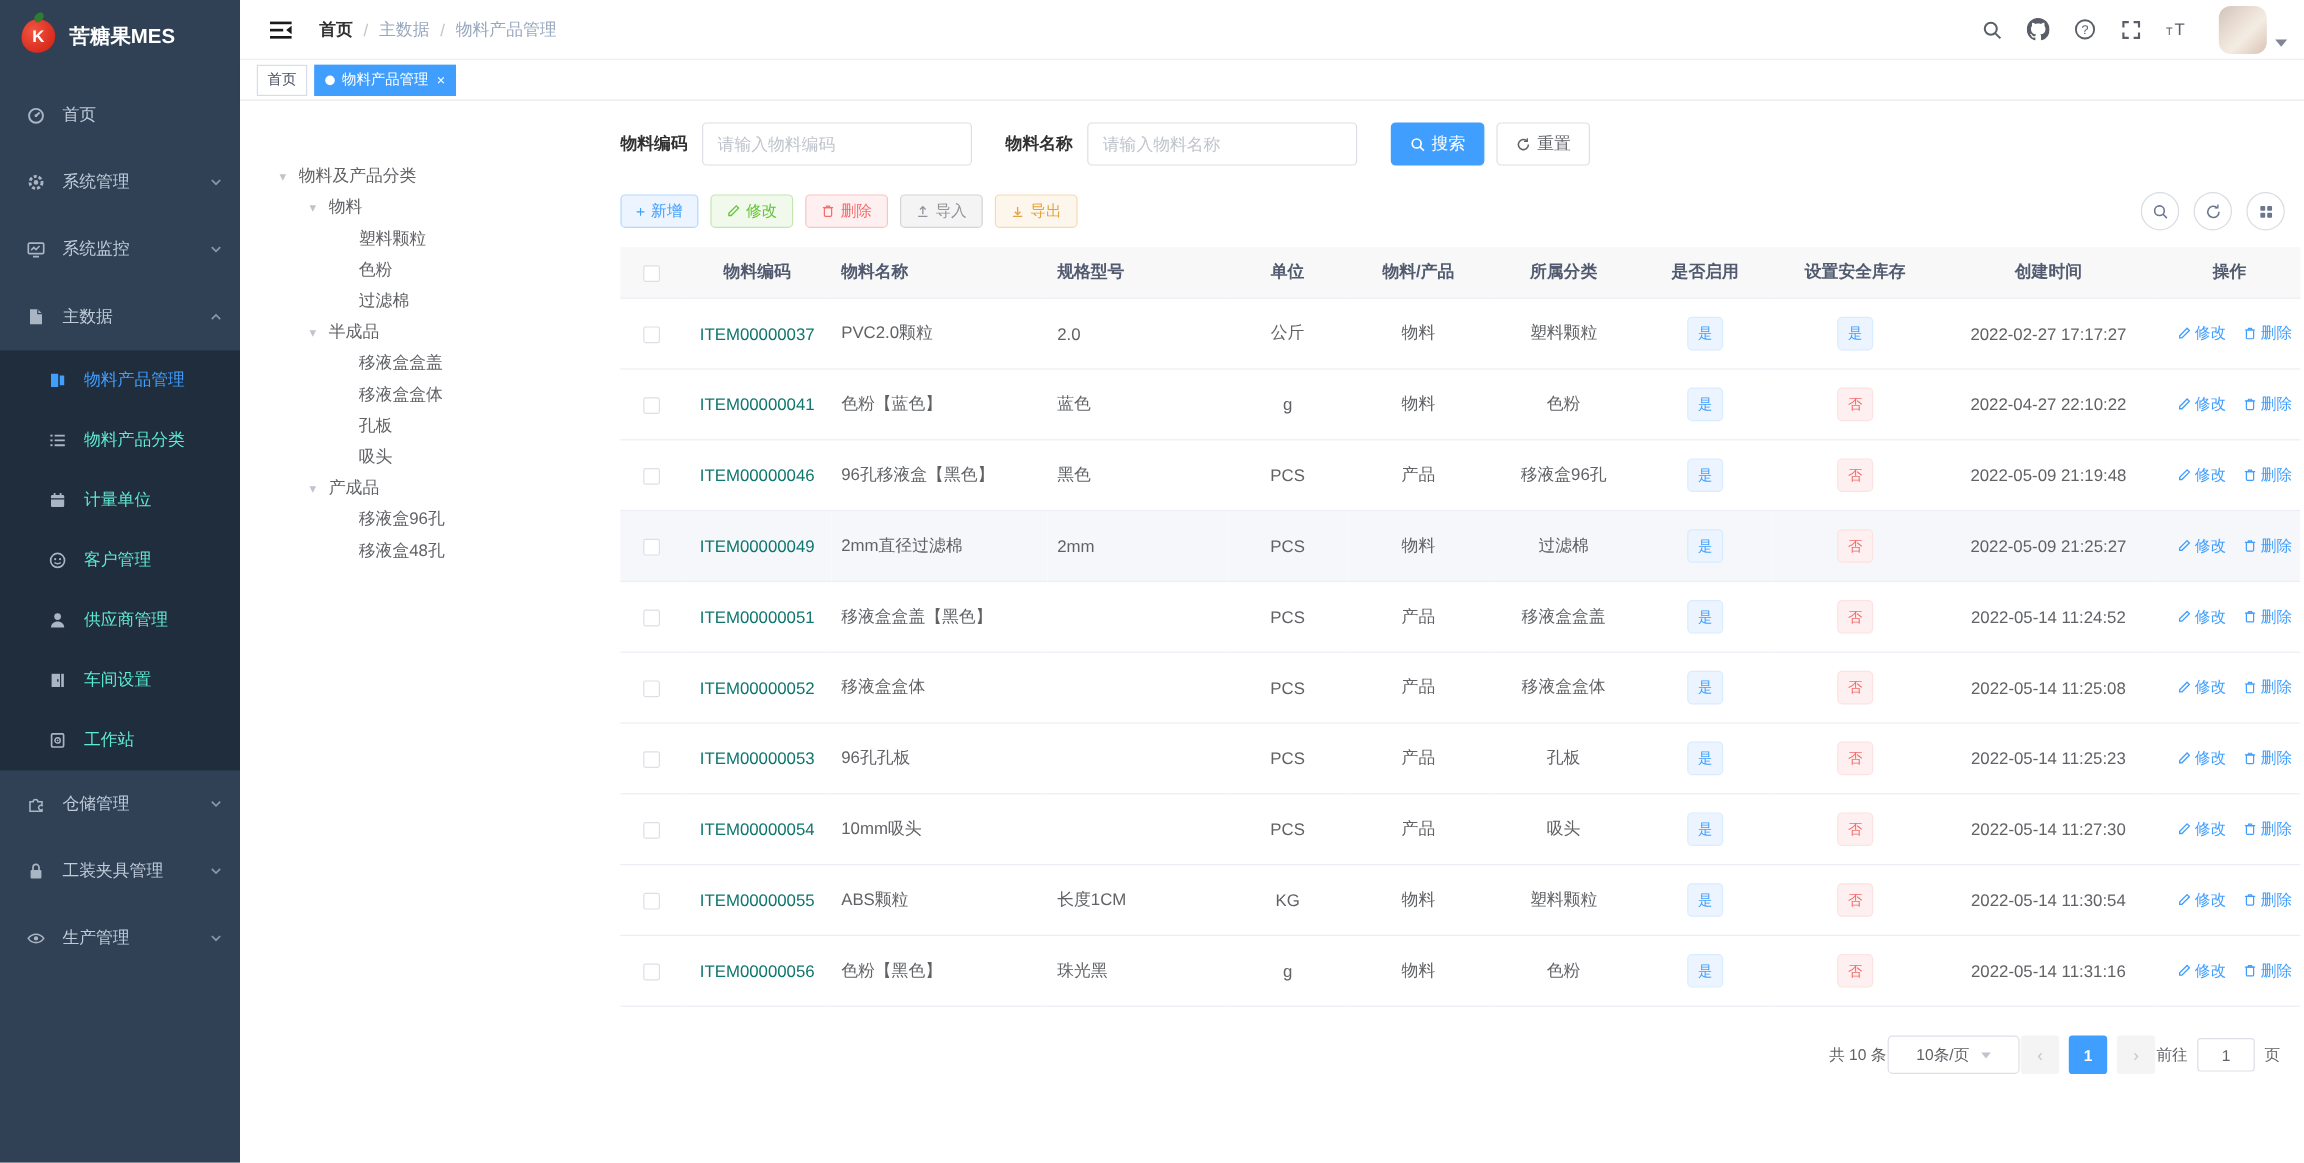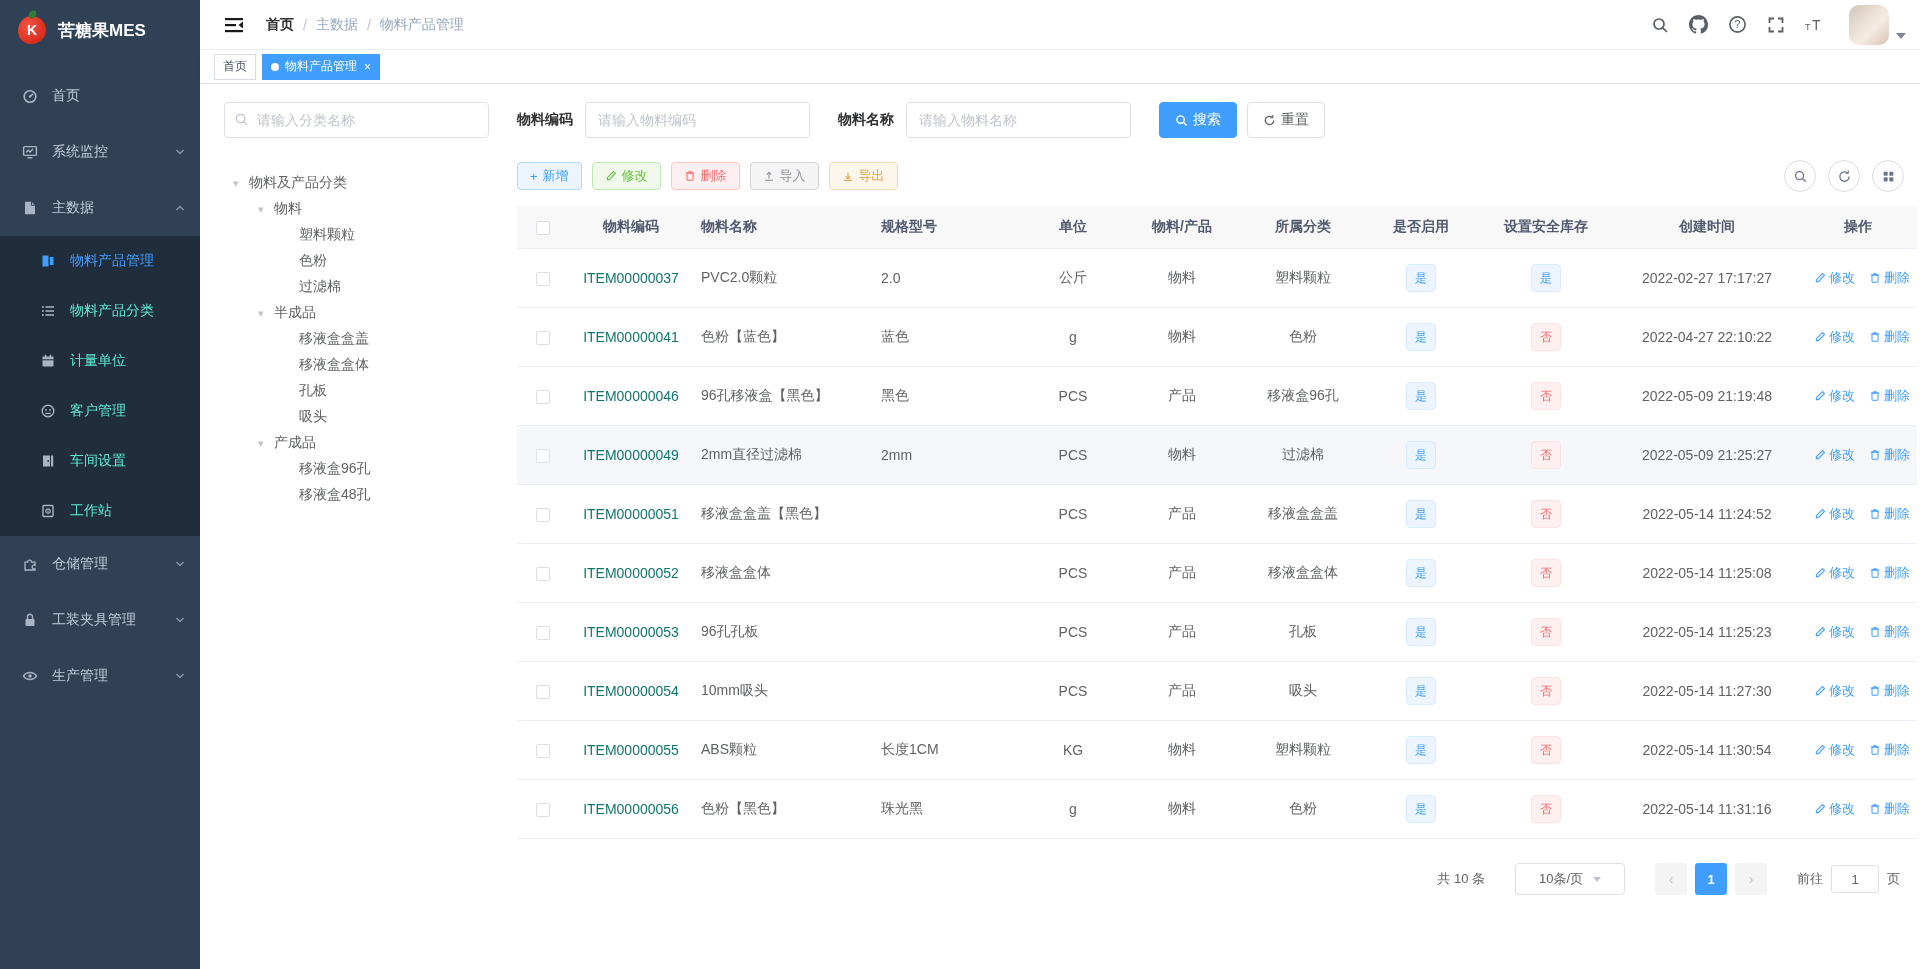--- a/index.html
+++ b/index.html
@@ -103,21 +103,21 @@
   .al { text-align:left; } .ac { text-align:center; }
   .cb { display:inline-block; width:14px; height:14px; border:1px solid #dcdfe6; border-radius:2px;
     background:#fff; vertical-align:middle; cursor:pointer; }
   .code-link { color:#0f766e; cursor:pointer; text-decoration:none; }
   .badge { display:inline-block; padding:7px 8px; border-radius:4px; font-size:12px; line-height:1; }
   .badge[data-state="yes"] { background:#ecf5ff; color:#409eff; border:1px solid #d9ecff; }
   .badge[data-state="no"]  { background:#fef0f0; color:#f56c6c; border:1px solid #fde2e2; }
   .op { display:inline-flex; align-items:center; gap:3px; color:#409eff; font-size:13px; margin:0 7px;
     cursor:pointer; }
 
-  .pagination { display:flex; align-items:center; justify-content:flex-end; margin-top:24px; gap:30px;
+  .pagination { display:flex; align-items:center; justify-content:flex-end; margin-top:24px; gap:1px;
     font-size:13px; color:#606266; padding-right:4px; }
   .page-size { width:110px; height:32px; border:1px solid #dcdfe6; border-radius:4px; display:flex;
     align-items:center; justify-content:center; gap:10px; color:#606266; cursor:pointer; background:#fff; }
   .pg-group { display:flex; align-items:center; gap:8px; }
   .pg-btn { width:32px; height:32px; border-radius:3px; background:#f4f4f5; color:#c0c4cc; display:flex;
     align-items:center; justify-content:center; font-size:14px; cursor:pointer; }
   .pg-num { width:32px; height:32px; border-radius:3px; background:#409eff; color:#fff; display:flex;
     align-items:center; justify-content:center; font-weight:bold; cursor:pointer; }
   .goto { display:flex; align-items:center; gap:8px; }
   .goto input { width:48px; height:28px; border:1px solid #dcdfe6; border-radius:3px; text-align:center;
@@ -140,20 +140,30 @@
 
       <div class="menu-item">
         <svg class="mi-icon" viewBox="0 0 16 16" width="16" height="16">
             <circle cx="8" cy="8.5" r="5.8" fill="none" stroke="currentColor" stroke-width="1.6"></circle>
             <path d="M8 8.5L11 5.8" stroke="currentColor" stroke-width="1.6" fill="none"></path>
             <circle cx="8" cy="8.5" r="1.2" fill="currentColor"></circle>
           </svg>
         <span class="mi-label">首页</span>
       </div>
 
+      <div class="menu-item">
+        <svg class="mi-icon" viewBox="0 0 16 16" width="16" height="16">
+            <circle cx="8" cy="8" r="5" fill="none" stroke="currentColor" stroke-width="2.4" stroke-dasharray="2.6 1.6"></circle>
+            <circle cx="8" cy="8" r="1.9" fill="currentColor"></circle>
+          </svg>
+        <span class="mi-label">系统管理</span>
+        <svg class="mi-arrow" viewBox="0 0 12 12" width="12" height="12">
+            <path d="M2.5 4l3.5 3.5L9.5 4" fill="none" stroke="currentColor" stroke-width="1.4"></path>
+          </svg>
+      </div>
 
       <div class="menu-item">
         <svg class="mi-icon" viewBox="0 0 16 16" width="16" height="16">
             <rect x="1.6" y="2.6" width="12.8" height="8.8" rx="1" fill="none" stroke="currentColor" stroke-width="1.4"></rect>
             <path d="M4 8.4l2.2-2.2 1.8 1.8 3-3" fill="none" stroke="currentColor" stroke-width="1.3"></path>
             <path d="M5.5 13.8h5" stroke="currentColor" stroke-width="1.4"></path>
           </svg>
         <span class="mi-label">系统监控</span>
         <svg class="mi-arrow" viewBox="0 0 12 12" width="12" height="12">
             <path d="M2.5 4l3.5 3.5L9.5 4" fill="none" stroke="currentColor" stroke-width="1.4"></path>
@@ -198,20 +208,27 @@
           <span>计量单位</span>
         </div>
         <div class="sub-item">
           <svg class="mi-icon" viewBox="0 0 16 16" width="16" height="16">
               <circle cx="8" cy="8" r="5.8" fill="none" stroke="currentColor" stroke-width="1.4"></circle>
               <circle cx="6" cy="7" r=".9" fill="currentColor"></circle>
               <circle cx="10" cy="7" r=".9" fill="currentColor"></circle>
               <path d="M5.4 9.8a3.2 2.2 0 0 0 5.2 0" fill="none" stroke="currentColor" stroke-width="1.2"></path>
             </svg>
           <span>客户管理</span>
+        </div>
+        <div class="sub-item">
+          <svg class="mi-icon" viewBox="0 0 16 16" width="16" height="16">
+              <circle cx="8" cy="4.8" r="2.8" fill="currentColor"></circle>
+              <path d="M2.5 14c0-3 2.4-5 5.5-5s5.5 2 5.5 5z" fill="currentColor"></path>
+            </svg>
+          <span>供应商管理</span>
         </div>
         <div class="sub-item">
           <svg class="mi-icon" viewBox="0 0 16 16" width="16" height="16">
               <rect x="3" y="2.5" width="7" height="11" fill="currentColor"></rect>
               <rect x="11" y="2.5" width="2.2" height="11" fill="currentColor"></rect>
               <rect x="7.6" y="7" width="1.2" height="2" fill="#1f2d3d"></rect>
             </svg>
           <span>车间设置</span>
         </div>
         <div class="sub-item">
@@ -321,29 +338,20 @@
       <span class="tag active">
         <span class="tag-dot"></span>
         <span>物料产品管理</span>
         <span class="tag-close">×</span>
       </span>
     </div>
 
     <div class="content">
 
       <div class="tree-panel">
-        <div class="tree-search">
-          <span class="ts-icon">
-            <svg viewBox="0 0 16 16" width="15" height="15">
-                <circle cx="7" cy="7" r="4.5" fill="none" stroke="currentColor" stroke-width="1.4"></circle>
-                <path d="M10.4 10.4L14 14" stroke="currentColor" stroke-width="1.4"></path>
-              </svg>
-          </span>
-          <input placeholder="请输入分类名称" style="">
-        </div>
         <div class="tree">
 
             <div class="tree-item" data-state="1">
               <span class="tree-caret" data-state="branch">▾</span>
               <span>物料及产品分类</span>
             </div>
 
             <div class="tree-item" data-state="2">
               <span class="tree-caret" data-state="branch">▾</span>
               <span>物料</span>

